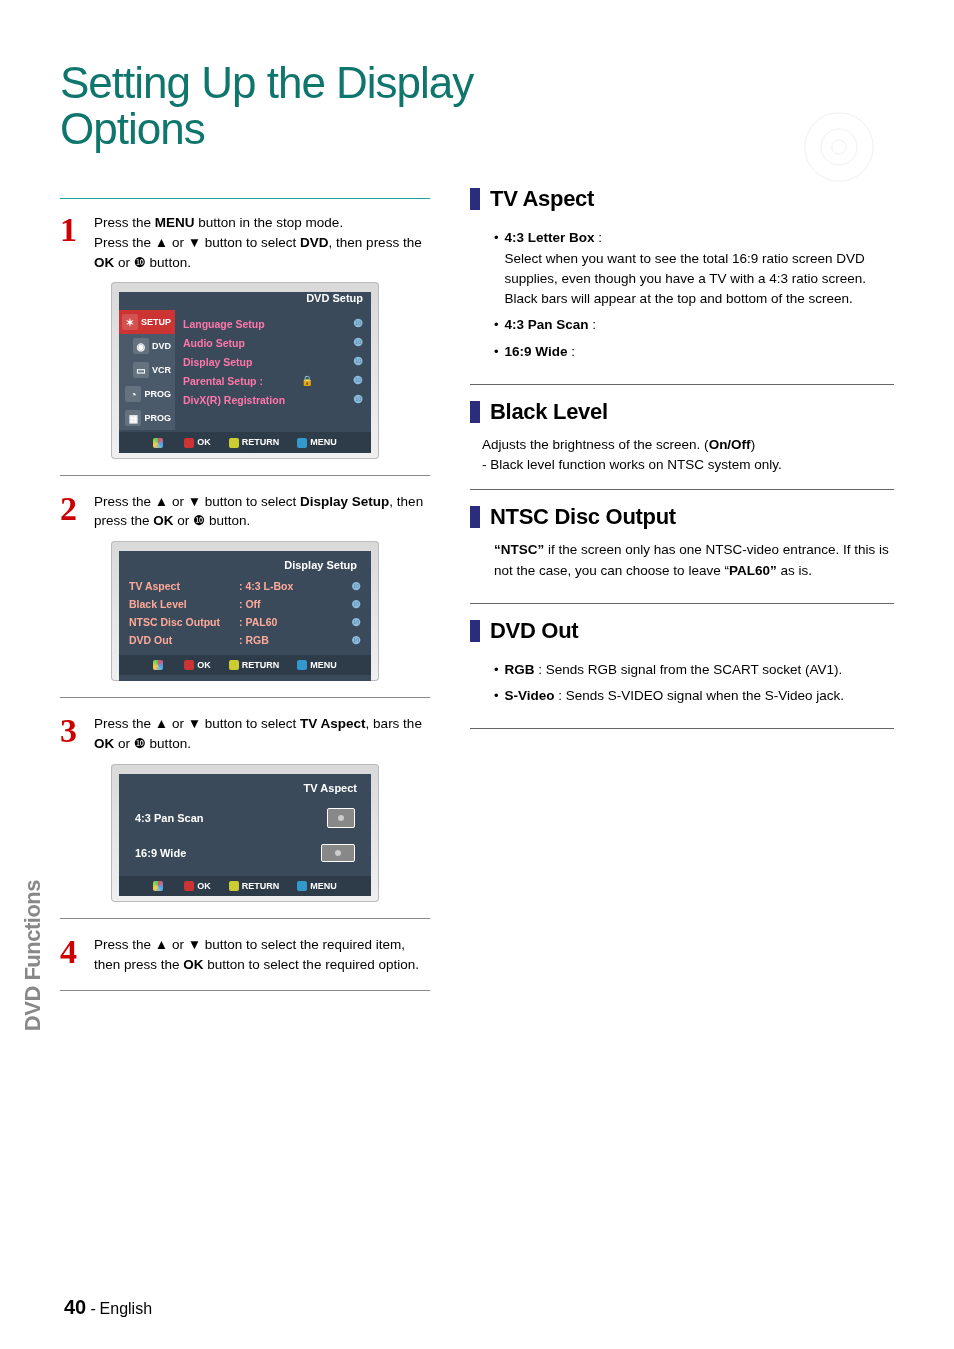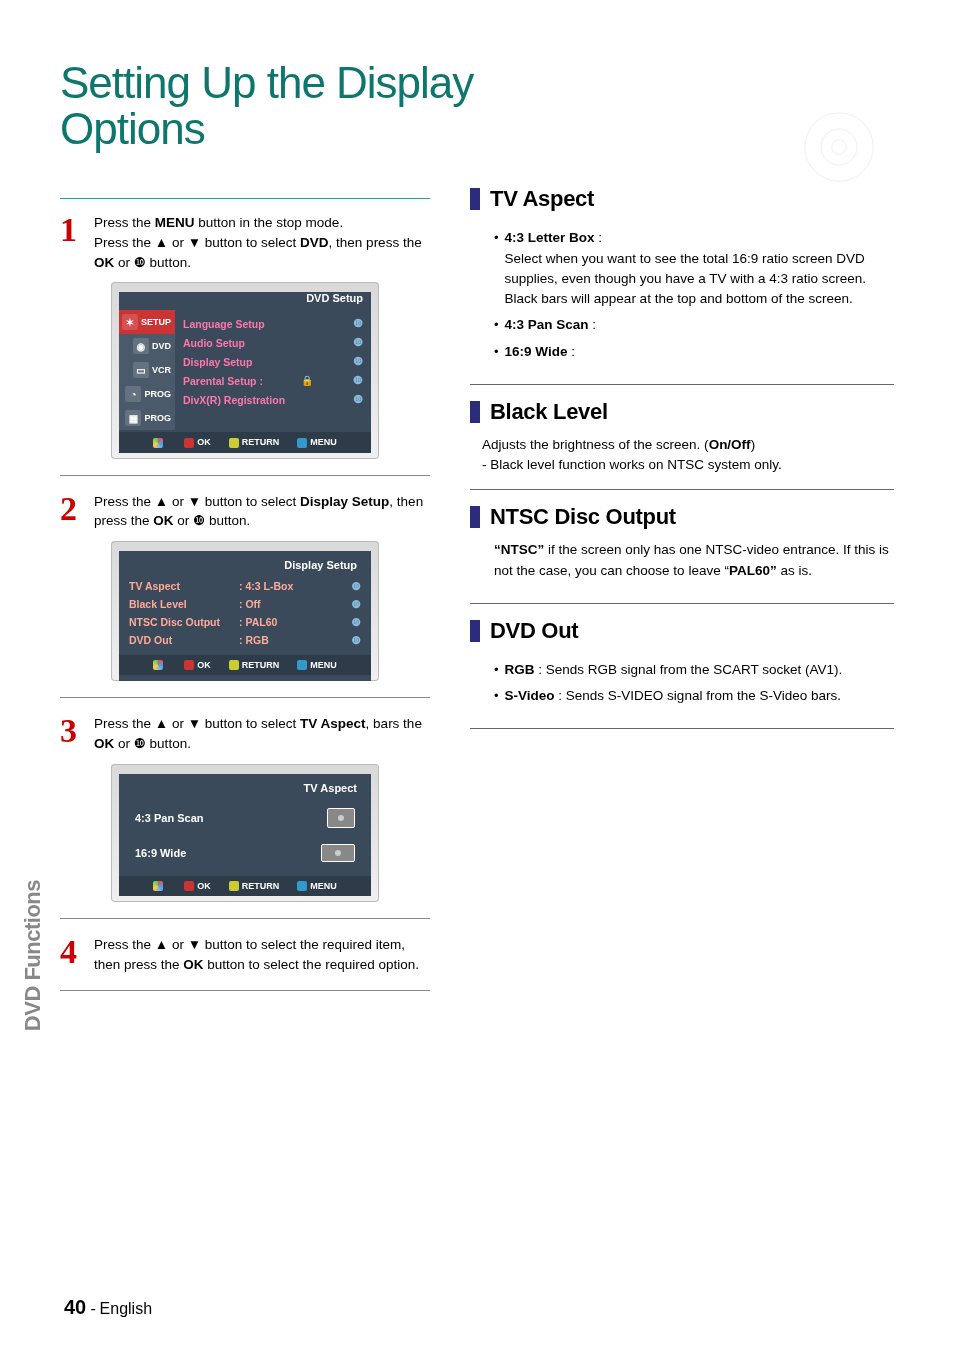--- a/index.html
+++ b/index.html
@@ -371,21 +371,21 @@
     <div class="sec-bar"></div>
     <div class="sec-title">DVD Out</div>
   </div>
   <div class="sec-body">
     <div class="bullet-row">
       <span class="bullet-dot">•</span>
       <div class="bullet-content"><b>RGB</b><span> : Sends RGB signal from the SCART socket (AV1).</span></div>
     </div>
     <div class="bullet-row">
       <span class="bullet-dot">•</span>
-      <div class="bullet-content"><b>S-Video</b><span> : Sends S-VIDEO signal from the S-Video bars.</span></div>
+      <div class="bullet-content"><b>S-Video</b><span> : Sends S-VIDEO signal when the S-Video jack.</span></div>
     </div>
   </div>
 
   <div class="grey-rule-right"></div>
 
 </div>
 </div>
 
 <div class="side-tab">DVD Functions</div>
 

